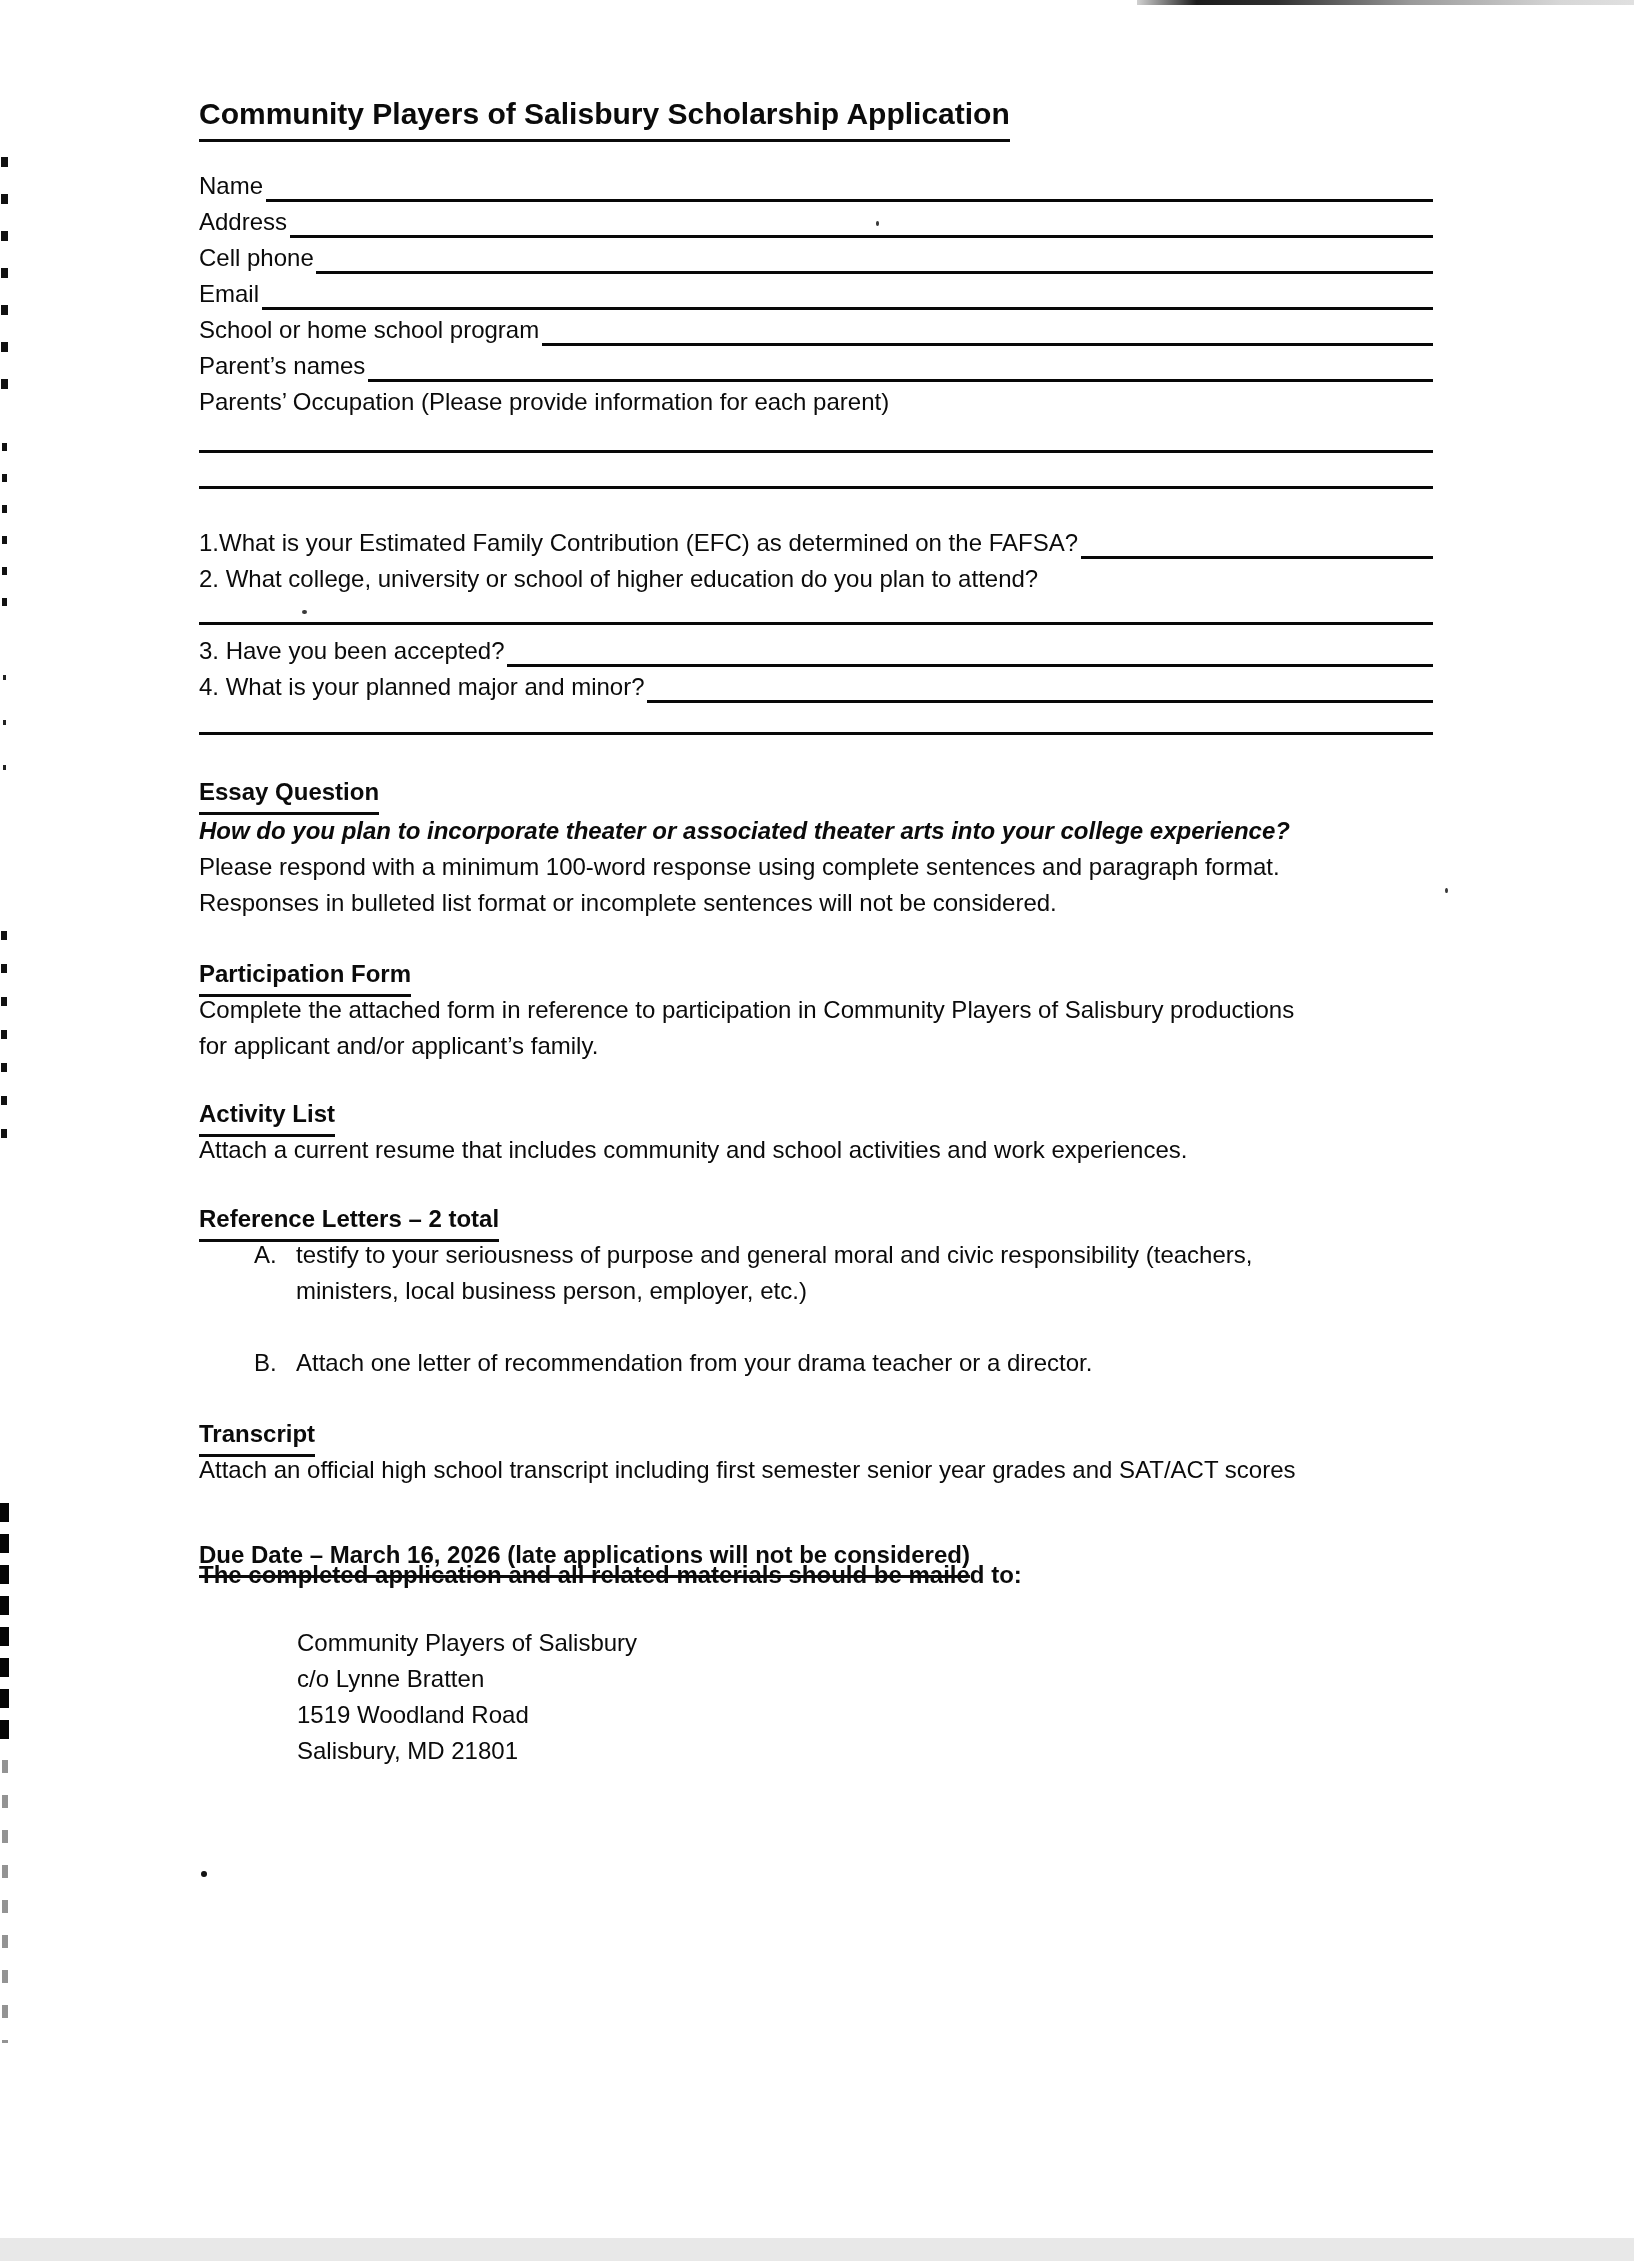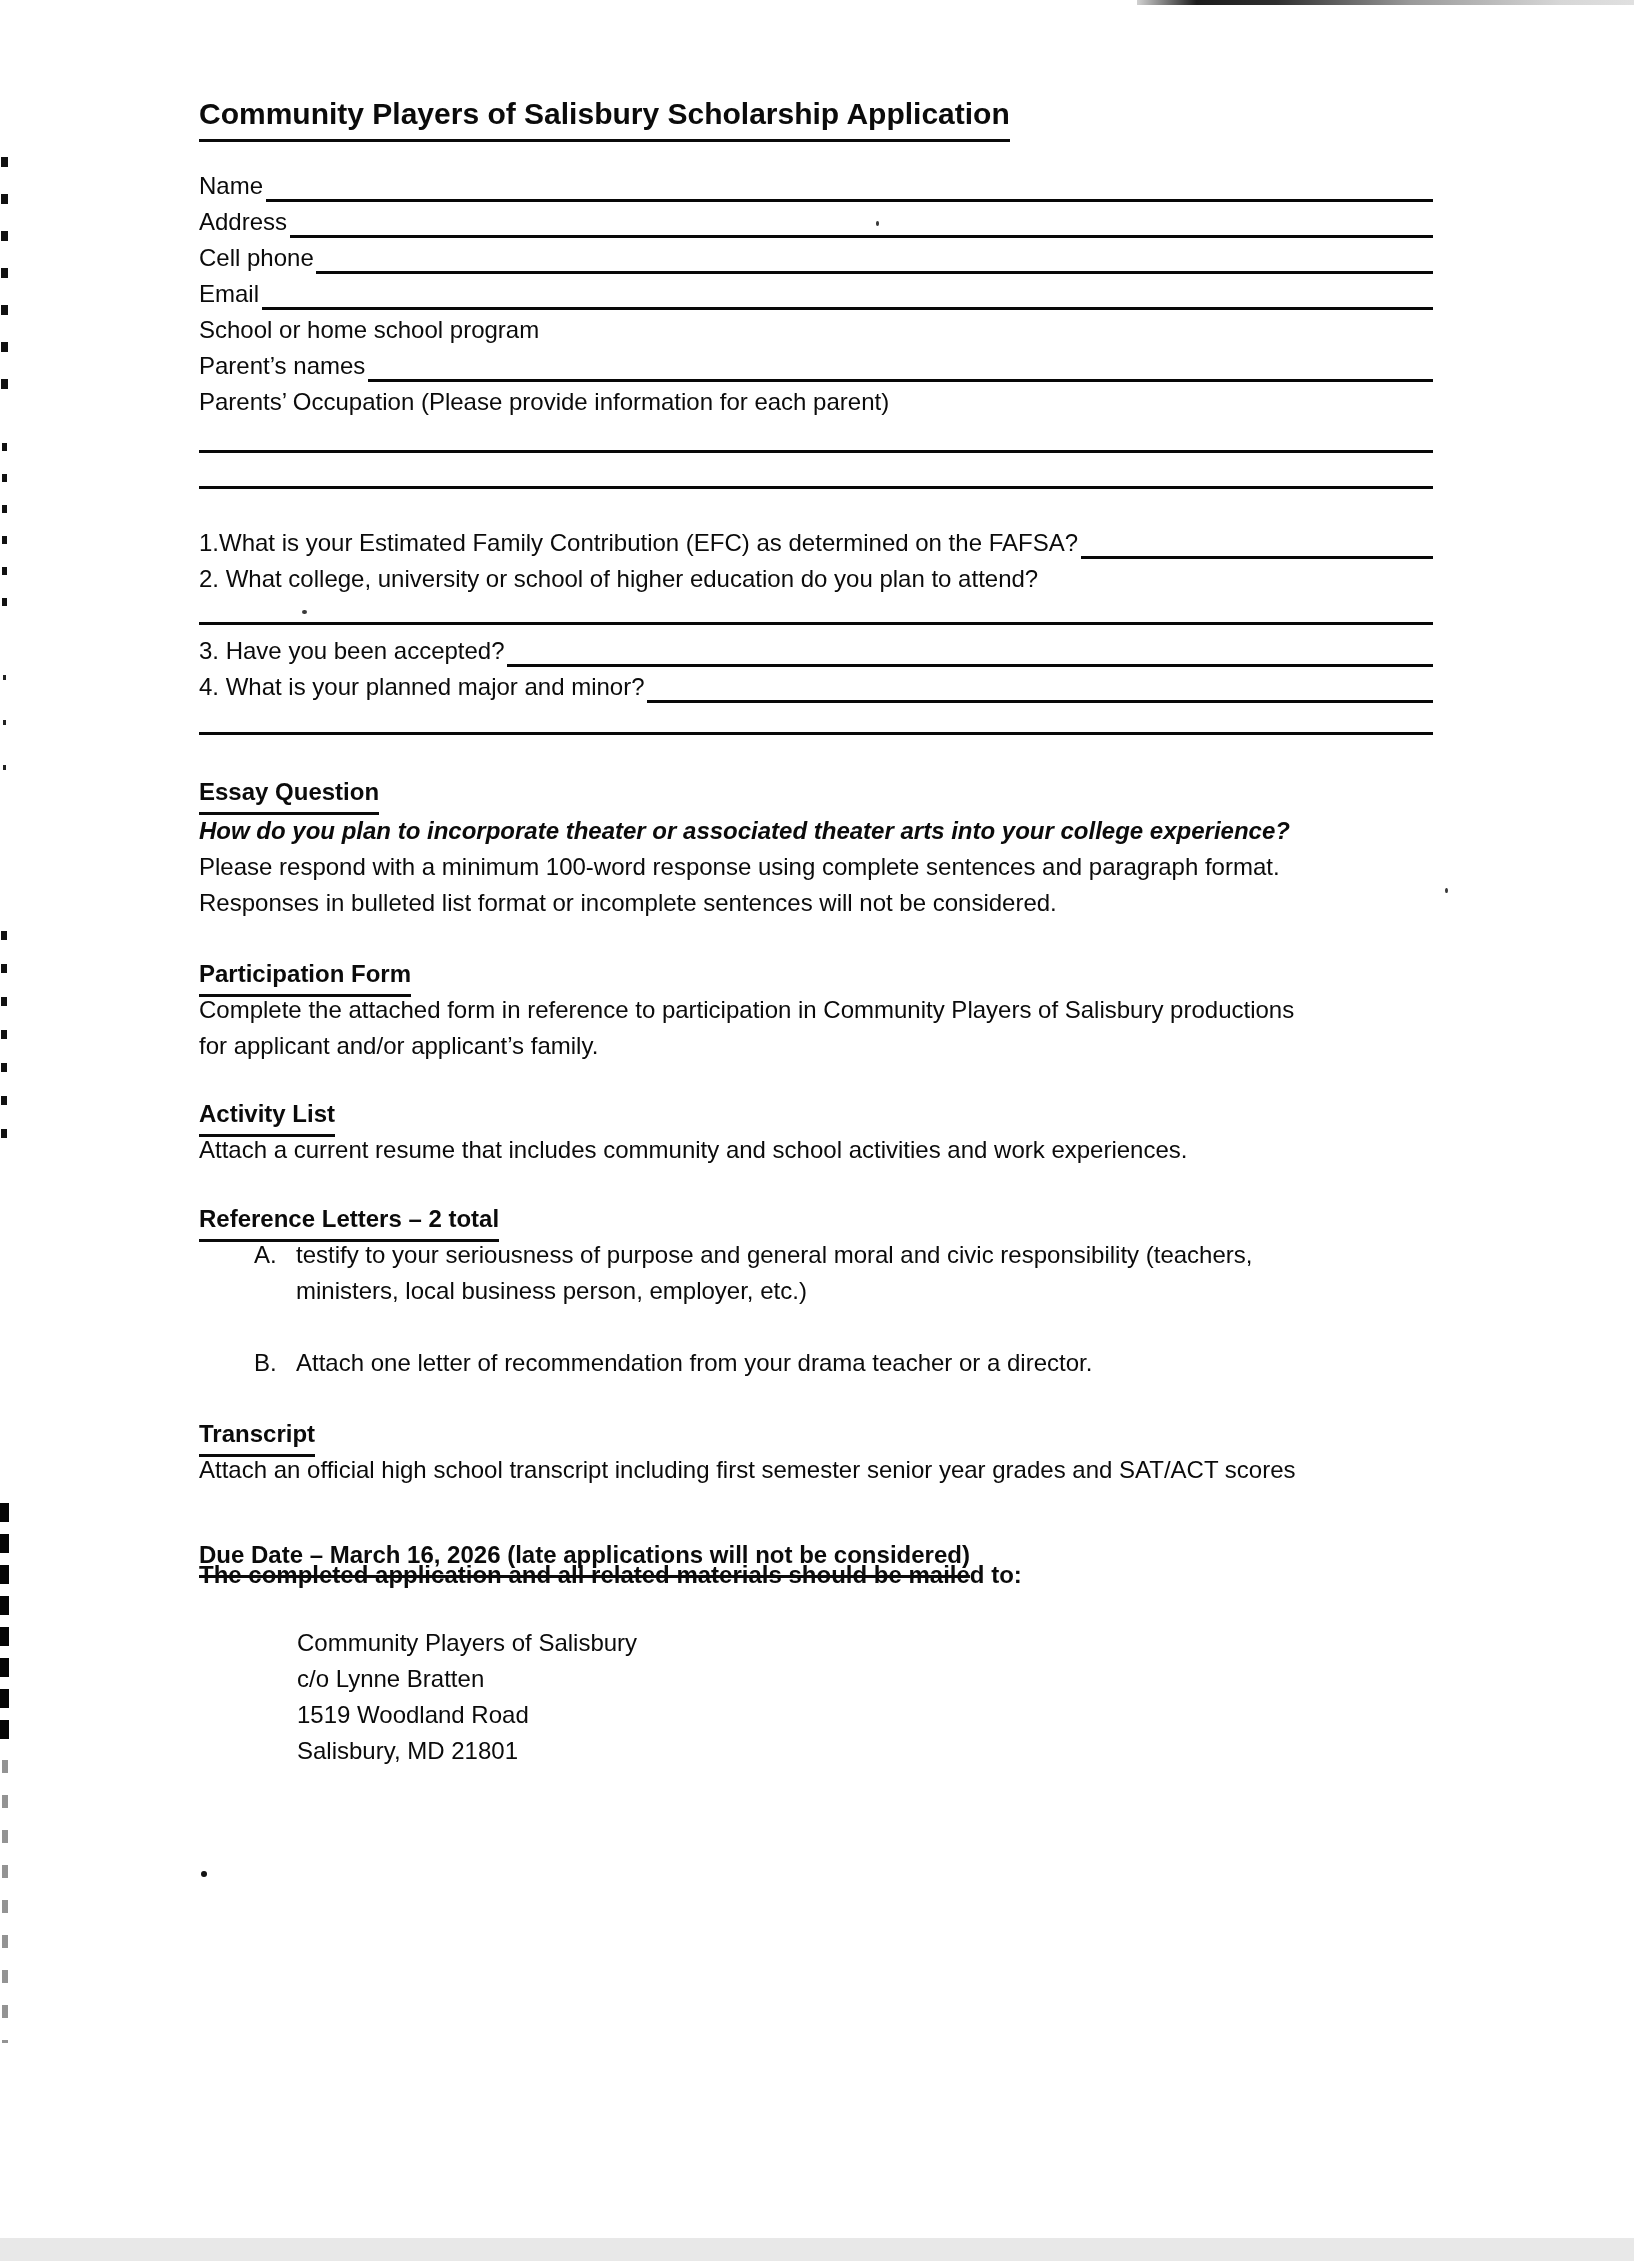--- a/index.html
+++ b/index.html
@@ -78,21 +78,21 @@
     <span class="fill"></span>
   </div>
   <div class="frow" style="top:240px;">
     <span class="lbl">Cell phone</span>
     <span class="fill"></span>
   </div>
   <div class="frow" style="top:276px;">
     <span class="lbl">Email</span>
     <span class="fill"></span>
   </div>
-  <div class="frow" style="top:312px;flex-direction:column;">
+  <div class="frow" style="top:312px;">
     <span class="lbl">School or home school program</span>
     <span class="fill"></span>
   </div>
   <div class="frow" style="top:348px;">
     <span class="lbl">Parent’s names</span>
     <span class="fill"></span>
   </div>
   <div class="frow" style="top:384px;">
     <span class="lbl">Parents’ Occupation (Please provide information for each parent)</span>
   </div>

